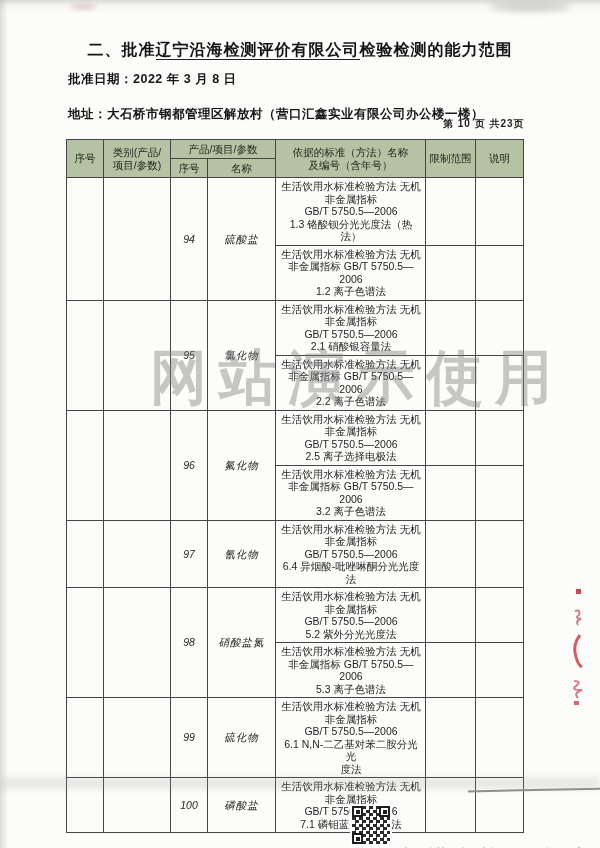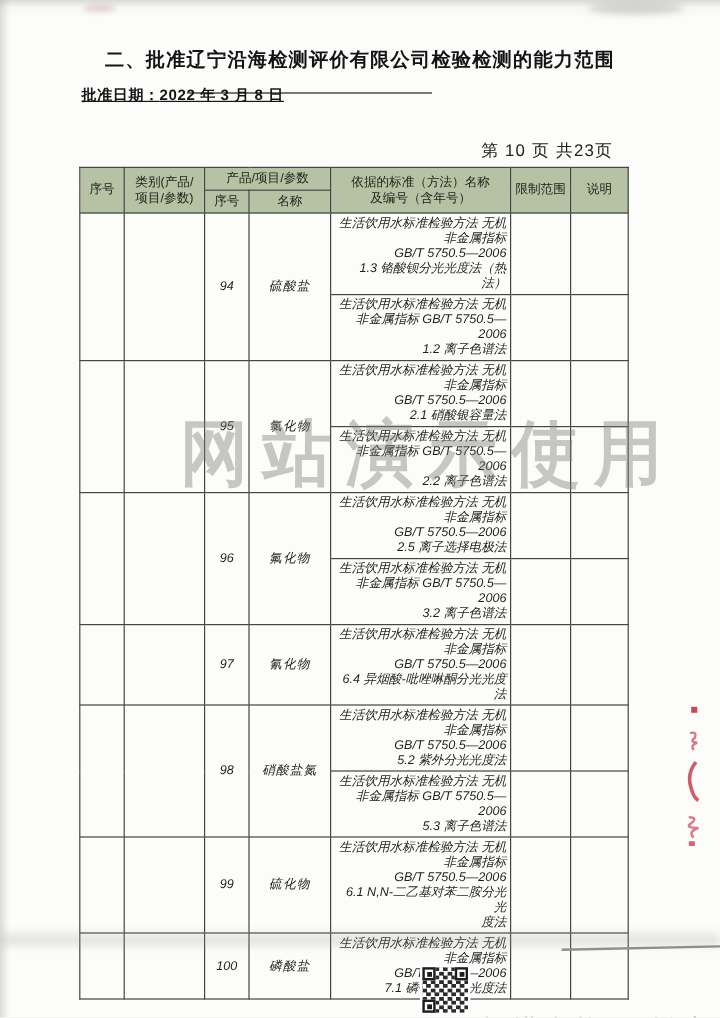--- a/index.html
+++ b/index.html
@@ -14,39 +14,39 @@
   }
   .page-shade-left { position:absolute; left:0; top:0; width:8px; height:100%;
     background:linear-gradient(90deg, rgba(160,160,158,.35), rgba(160,160,158,0)); }
   .smudge-top { position:absolute; left:490px; top:2px; width:80px; height:10px;
     background:rgba(150,150,148,.4); filter:blur(3px); border-radius:50%; }
   .smudge-topleft { position:absolute; left:70px; top:4px; width:26px; height:6px;
     background:rgba(190,140,140,.35); filter:blur(2px); border-radius:50%; }
 
   .doc-title { position:absolute; left:0; top:40px; width:600px; text-align:center;
     font-size:16px; font-weight:bold; letter-spacing:1px; color:#141414; }
-  .doc-title .u { border-bottom:1.5px solid #222; padding-bottom:18px; }
+  .doc-title .u { border-bottom:1.5px solid #222; padding-bottom:1px; }
 
   .info { position:absolute; left:68px; font-size:12.5px; font-weight:bold; color:#161616;
-    letter-spacing:.5px; white-space:nowrap;text-decoration:underline; }
+    letter-spacing:.5px; white-space:nowrap; }
   .info-approval { top:71px; }
   .info-valid { top:69px; left:347px; }
   .info-cert { top:89px; }
   .info-addr { top:106px; }
-  .page-indicator { position:absolute; top:117px; left:401px; font-size:14px;
-    font-weight:normal; color:#222; letter-spacing:1px; }
+  .page-indicator { position:absolute; top:117px; left:443px; font-size:10px;
+    font-weight:bold; color:#222; letter-spacing:1px; }
 
   table.cap { position:absolute; left:66px; top:139px; width:457px;
     border-collapse:collapse; table-layout:fixed; }
   table.cap td, table.cap th { border:1px solid #454545; vertical-align:middle;
     font-weight:normal; }
   table.cap thead th { background:#b6c2a4; font-size:10.5px; color:#20261c;
     text-align:center; padding:1px 0; line-height:13px; height:19px; }
   table.cap tbody td { font-size:10.5px; line-height:12.5px; }
-  td.method { padding:2px 3px 2px 4px; text-align:right; vertical-align:top;font-style:italic; }
+  td.method { padding:2px 3px 2px 4px; text-align:center; vertical-align:top; }
   td.item-no, td.item-name { text-align:center;font-style:italic; }
   td.item-name { font-size:11px; letter-spacing:1px; }
 
   .watermark { position:absolute; left:150px; top:340px; width:450px;
     font-size:57px; letter-spacing:12px; white-space:nowrap;
     color:rgba(125,125,125,.42); pointer-events:none; z-index:5;
     font-weight:bold; transform:scaleY(1.05); }
 
   .red-marks { position:absolute; left:560px; top:585px; z-index:6; }
 
@@ -71,20 +71,21 @@
 <body>
 
 <div class="scan">
   <div class="page-shade-left"></div>
   <div class="smudge-top"></div>
   <div class="smudge-topleft"></div>
 
   <div class="doc-title"><span>二、批准</span><span class="u">辽宁沿海检测评价有限公司</span><span>检验检测的能力范围</span></div>
 
   <div class="info info-approval"><span>批准日期：</span><span>2022 年 3 月 8 日</span></div>
+  <div class="info info-addr"><span>地址：</span><span>大石桥市钢都管理区解放村（营口汇鑫实业有限公司办公楼一楼）</span></div>
   <div class="page-indicator">第 10 页 共23页</div>
 
   <table class="cap">
     <colgroup>
       <col style="width:37px">
         <col style="width:67px">
         <col style="width:37px">
       <col style="width:68px">
         <col style="width:150px">
         <col style="width:50px">

